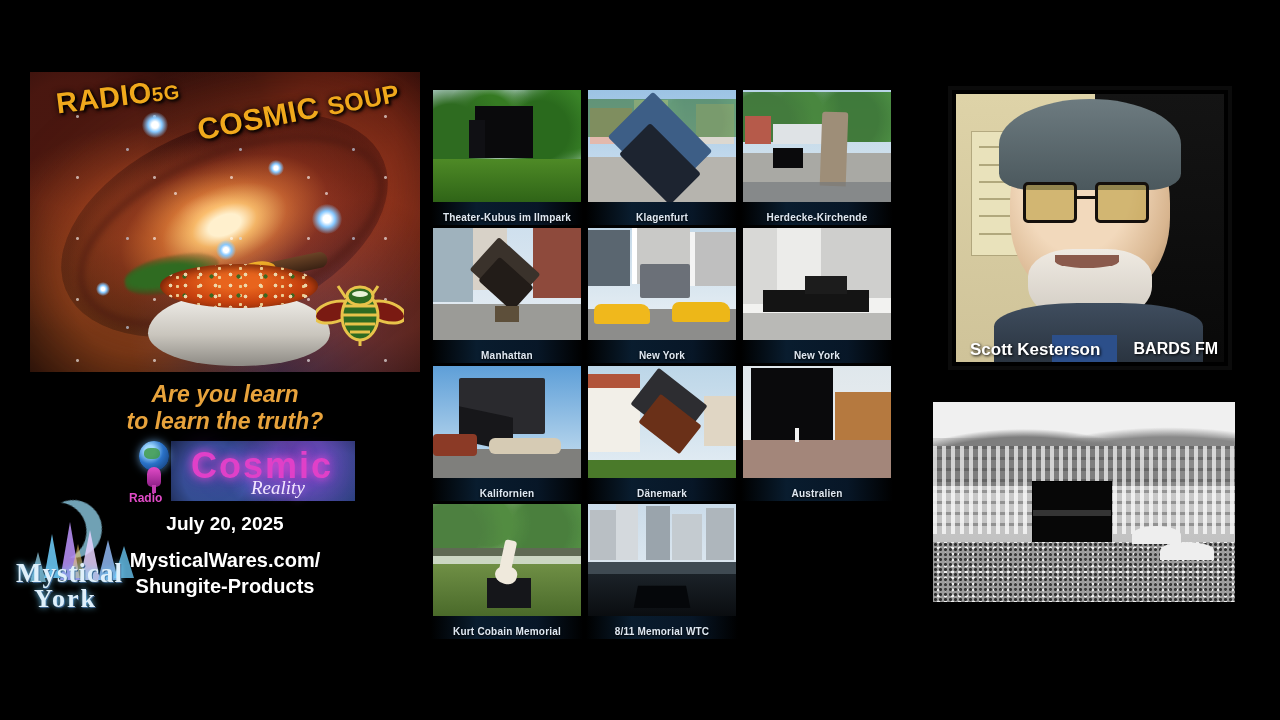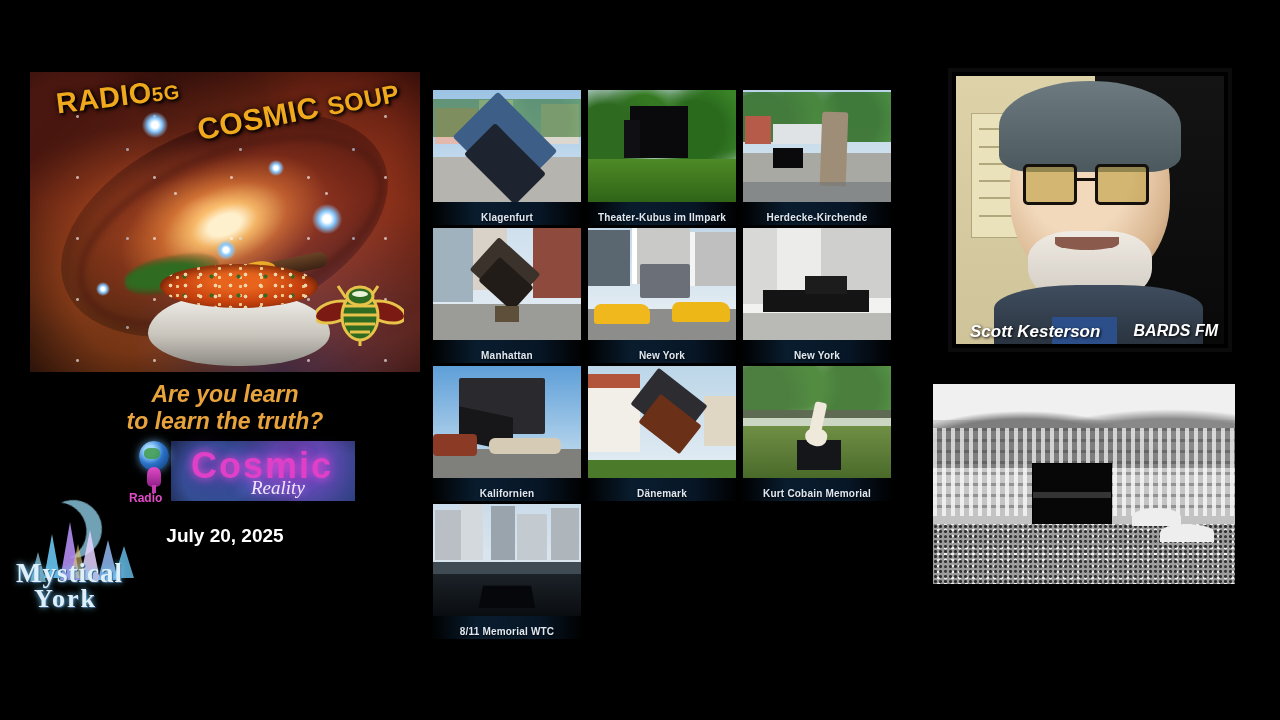--- a/index.html
+++ b/index.html
@@ -109,21 +109,21 @@
     background:radial-gradient(circle at 36% 32%, #9fd8ff 0 18%, #2a72c8 48%, #0d2f62 100%);
     box-shadow:0 0 8px rgba(120,190,255,.7);}
   .cr-globe::after{content:"";position:absolute;left:5px;top:7px;width:16px;height:11px;border-radius:40%;
     background:#3f9a4a;opacity:.85;}
   .cr-mic{position:absolute;left:52px;top:28px;width:14px;height:20px;border-radius:7px 7px 5px 5px;
     background:linear-gradient(#e24bc8,#8d1f86);}
   .cr-mic-stand{position:absolute;left:57px;top:46px;width:4px;height:8px;background:#c23cb0;}
   .cr-radio{position:absolute;left:34px;top:52px;font-size:12px;font-weight:bold;color:#e24bc8;
     font-family:"Liberation Sans",sans-serif;}
 
-  .date-line{width:390px;text-align:center;color:#fff;font-weight:bold;font-size:19px;margin-top:20px;}
+  .date-line{width:390px;text-align:center;color:#fff;font-weight:bold;font-size:19px;margin-top:8px;}
   .url-line{width:390px;text-align:center;color:#fff;font-weight:bold;font-size:20px;line-height:26px;margin-top:12px;}
 
   
   .mw-logo{position:absolute;left:-22px;top:424px;width:150px;height:125px;}
   .mw-moon{position:absolute;left:36px;top:4px;width:58px;height:58px;border-radius:50%;
     box-shadow:inset -14px 7px 0 0 rgba(150,215,240,.75);transform:rotate(18deg);filter:blur(.4px);}
   .mw-name1{position:absolute;left:8px;top:62px;font-family:"Liberation Serif",serif;font-weight:bold;
     font-size:27px;color:#dff0fb;letter-spacing:1px;
     text-shadow:0 0 6px #6fd0ff, 1px 1px 0 #2a3f66;}
   .mw-name2{position:absolute;left:26px;top:88px;font-family:"Liberation Serif",serif;font-weight:bold;
@@ -149,21 +149,21 @@
   .trees{position:absolute;left:0;top:6%;width:100%;height:62%;
     background:radial-gradient(circle at 12% 60%, #2e6b20 0 22%, rgba(0,0,0,0) 40%),
                radial-gradient(circle at 38% 40%, #357a22 0 24%, rgba(0,0,0,0) 44%),
                radial-gradient(circle at 72% 55%, #2a6a1d 0 26%, rgba(0,0,0,0) 46%),
                radial-gradient(circle at 92% 38%, #3a8428 0 22%, rgba(0,0,0,0) 42%);}
   .cube{position:absolute;background:#2b3443;}
   .blackbox{position:absolute;background:#0a0a0c;}
   .bldg{position:absolute;background:#cfcfcf;}
 
   
-  #right-panel{position:absolute;left:915px;top:68px;width:330px;height:566px;font-style:italic;}
+  #right-panel{position:absolute;left:915px;top:86px;width:330px;height:566px;}
 
   .host-card{position:absolute;left:33px;top:0;width:284px;height:284px;background:#000;
     border:4px solid #0b0b0b;box-sizing:border-box;overflow:hidden;}
   .host-photo{position:absolute;inset:4px;overflow:hidden;background:#1b1813;}
   .hp-wall{position:absolute;left:0;top:0;width:54%;height:100%;background:linear-gradient(#ded3a8,#cfc399);}
   .hp-note{position:absolute;left:6%;top:14%;width:26%;height:46%;background:#e9e2bb;
     box-shadow:0 0 0 1px rgba(140,130,90,.5);}
   .hp-note .ln{position:absolute;left:10%;width:68%;height:2px;background:#9e9468;opacity:.75;}
   .hp-dark{position:absolute;right:0;top:0;width:48%;height:100%;background:linear-gradient(#141414,#090909);}
   .hp-head{position:absolute;left:20%;top:6%;width:60%;height:72%;border-radius:48% 48% 44% 44%;
@@ -272,20 +272,24 @@
       <div class="cr-bg"></div>
       <div class="cr-globe"></div>
       <div class="cr-mic"></div>
       <div class="cr-mic-stand"></div>
       <div class="cr-radio">Radio</div>
       <div class="cr-cosmic">Cosmic</div>
       <div class="cr-reality">Reality</div>
     </div>
 
     <div class="date-line">July 20, 2025</div>
+    <div class="url-line">
+      <span>MysticalWares.com/</span><br>
+      <span>Shungite-Products</span>
+    </div>
 
     <div class="mw-logo">
       <div class="mw-moon"></div>
       <svg width="150" height="110" viewBox="0 0 150 110" style="position:absolute;left:0;top:4px">
         <polygon points="36,78 44,34 52,78" fill="#6fd0ff" opacity=".85"></polygon>
         <polygon points="52,80 62,22 72,80" fill="#b28cf0" opacity=".9"></polygon>
         <polygon points="72,80 82,30 92,80" fill="#e7d3ff" opacity=".85"></polygon>
         <polygon points="90,80 100,40 110,80" fill="#8fb7f2" opacity=".85"></polygon>
         <polygon points="106,78 116,46 126,78" fill="#6fd0ff" opacity=".75"></polygon>
         <polygon points="22,82 30,52 38,82" fill="#9ad9ef" opacity=".7"></polygon>
@@ -293,43 +297,43 @@
       </svg>
       <div class="mw-name1">Mystical</div>
       <div class="mw-name2">York</div>
     </div>
   </div>
 
   <div id="photo-grid">
 
     <div class="cell">
       <div class="photo">
+        <div class="sky" style="background:linear-gradient(#cfe3ef,#e7f0f5)"></div>
+        <div class="trees" style="top:0;height:66%"></div>
+        <div class="grass" style="height:38%"></div>
+        <div class="blackbox" style="left:42px;top:16px;width:58px;height:52px"></div>
+        <div class="blackbox" style="left:36px;top:30px;width:16px;height:38px;background:#101014"></div>
+      </div>
+      <div class="capbar"></div>
+      <div class="cap">Theater-Kubus im Ilmpark</div>
+    </div>
+
+    <div class="cell">
+      <div class="photo">
         <div class="sky"></div>
           <div class="ground" style="height:40%;background:#b6b4ae"></div>
         <div class="bldg" style="left:2px;top:18px;width:42px;height:36px;background:#e3b9ad"></div>
         <div class="bldg" style="left:46px;top:10px;width:34px;height:44px;background:#f0ece4"></div>
         <div class="bldg" style="left:108px;top:14px;width:38px;height:40px;background:#dcd8d0"></div>
         <div class="trees" style="top:8%;height:34%;opacity:.55"></div>
         <div class="cube" style="left:30px;top:22px;width:84px;height:64px;background:#3d5e86;transform:rotate(45deg);border-radius:3px"></div>
         <div class="cube" style="left:36px;top:52px;width:72px;height:44px;background:#1d2430;transform:rotate(45deg);border-radius:3px"></div>
       </div>
       <div class="capbar"></div>
       <div class="cap">Klagenfurt</div>
-    </div>
-
-    <div class="cell">
-      <div class="photo">
-        <div class="sky" style="background:linear-gradient(#cfe3ef,#e7f0f5)"></div>
-        <div class="trees" style="top:0;height:66%"></div>
-        <div class="grass" style="height:38%"></div>
-        <div class="blackbox" style="left:42px;top:16px;width:58px;height:52px"></div>
-        <div class="blackbox" style="left:36px;top:30px;width:16px;height:38px;background:#101014"></div>
-      </div>
-      <div class="capbar"></div>
-      <div class="cap">Theater-Kubus im Ilmpark</div>
     </div>
 
     <div class="cell">
       <div class="photo">
         <div class="sky" style="background:linear-gradient(#b9d4e8,#dbe7ef)"></div>
         <div class="trees" style="top:2%;height:44%;opacity:.85"></div>
         <div class="ground" style="height:44%;background:#a9a9a4"></div>
         <div class="bldg" style="left:2px;top:26px;width:26px;height:28px;background:#b65a4a"></div>
         <div class="bldg" style="left:30px;top:34px;width:60px;height:20px;background:#dfe3e6"></div>
         <div class="cube" style="left:78px;top:22px;width:26px;height:74px;background:#9e8e78;border-radius:3px 3px 0 0;transform:rotate(2deg)"></div>
@@ -406,20 +410,31 @@
         <div class="bldg" style="left:0;top:8px;width:52px;height:14px;background:#b1543a"></div>
         <div class="bldg" style="left:116px;top:30px;width:32px;height:50px;background:#e0d6c4"></div>
         <div class="cube" style="left:50px;top:16px;width:62px;height:46px;background:#2d2d31;transform:rotate(38deg);border-radius:2px"></div>
         <div class="cube" style="left:56px;top:40px;width:52px;height:36px;background:#6a3018;transform:rotate(38deg);border-radius:2px"></div>
         <div class="grass" style="height:16%;background:#4a7a2a"></div>
       </div>
       <div class="capbar"></div>
       <div class="cap">Dänemark</div>
     </div>
 
+    <div class="cell">
+      <div class="photo">
+        <div class="sky" style="background:linear-gradient(#dfe7ec,#f0f1f0)"></div>
+        <div class="blackbox" style="left:8px;top:2px;width:82px;height:74px"></div>
+        <div class="bldg" style="left:92px;top:26px;width:56px;height:50px;background:#b5793f"></div>
+        <div class="ground" style="height:34%;background:#a3867a"></div>
+        <div class="blackbox" style="left:52px;top:62px;width:4px;height:14px;background:#f2f2f2"></div>
+      </div>
+      <div class="capbar"></div>
+      <div class="cap">Australien</div>
+    </div>
 
     <div class="cell">
       <div class="photo">
         <div class="sky" style="background:#cbd7c2"></div>
         <div class="trees" style="top:0;height:42%;opacity:.8"></div>
         <div class="grass" style="height:46%;background:linear-gradient(#6f8f45,#4a6a2a)"></div>
         <div class="blackbox" style="left:0;top:44px;width:148px;height:8px;background:#5f6a53"></div>
         <div class="blackbox" style="left:54px;top:74px;width:44px;height:30px;background:#15161a"></div>
         <div class="blackbox" style="left:68px;top:36px;width:12px;height:42px;background:#efe9dc;transform:rotate(12deg);border-radius:3px"></div>
         <div class="blackbox" style="left:62px;top:62px;width:22px;height:18px;background:#efe9dc;border-radius:50% 40% 45% 50%;transform:rotate(12deg)"></div>

